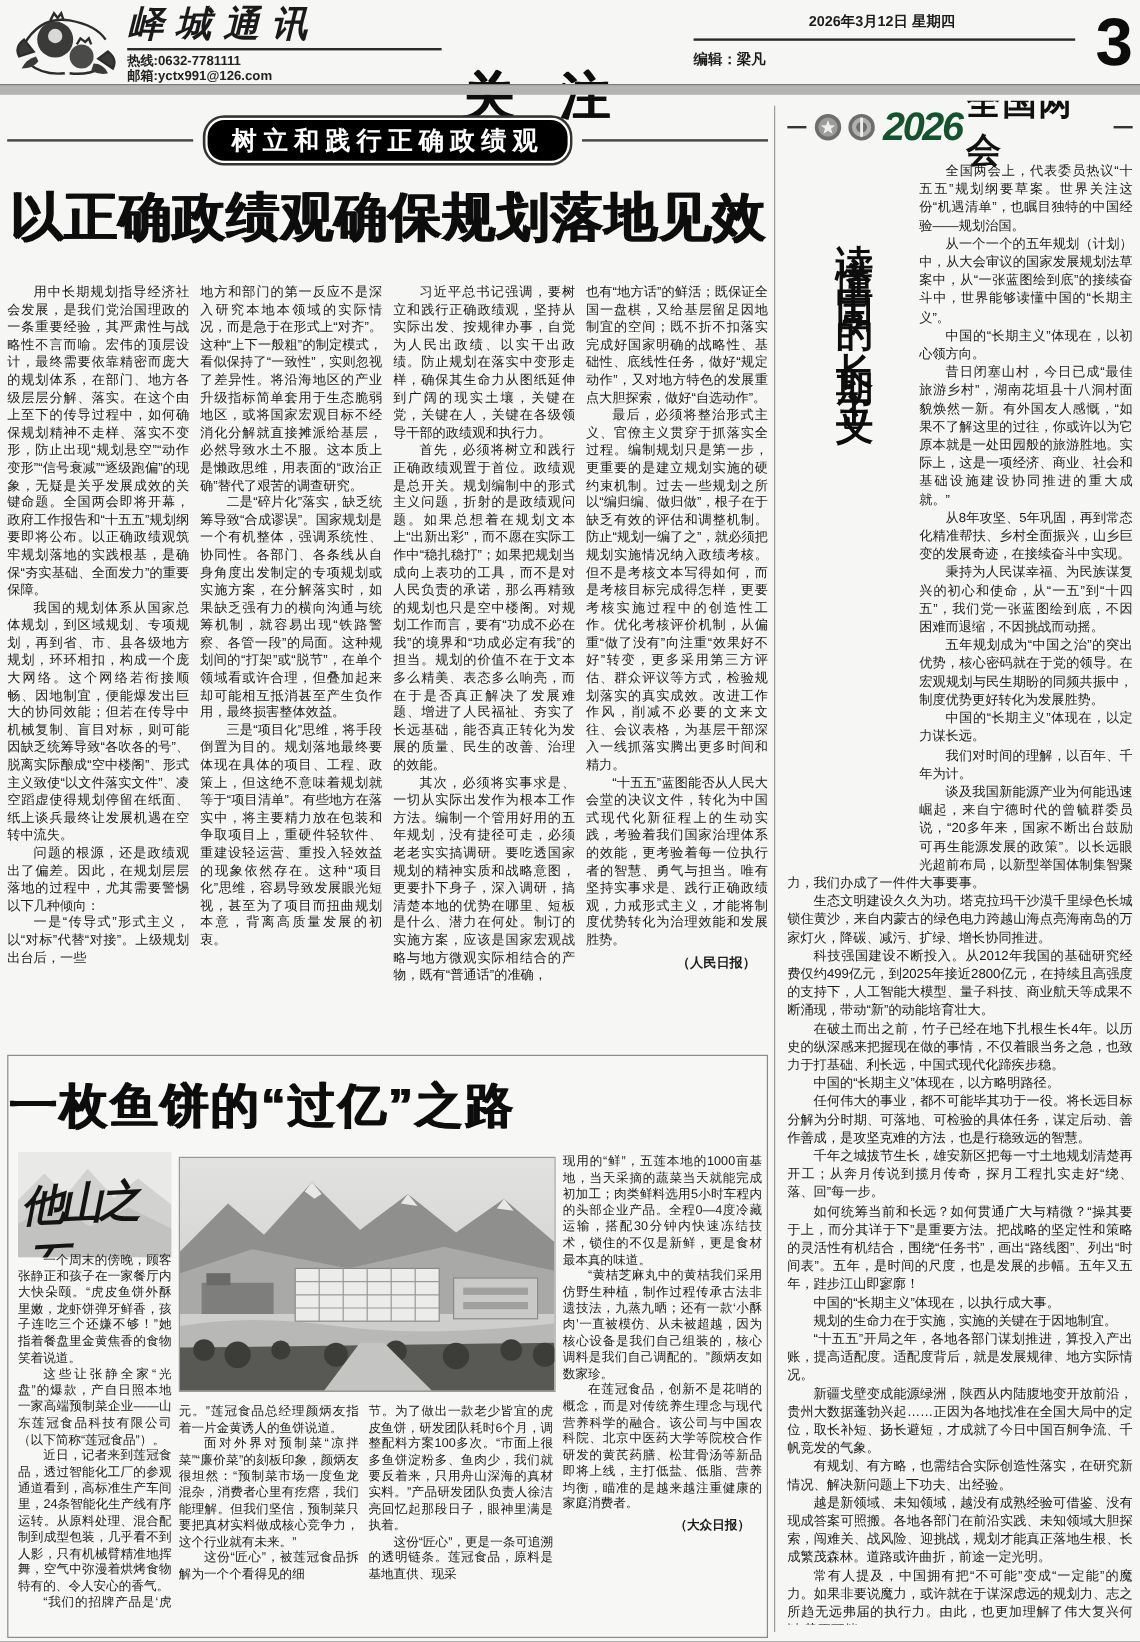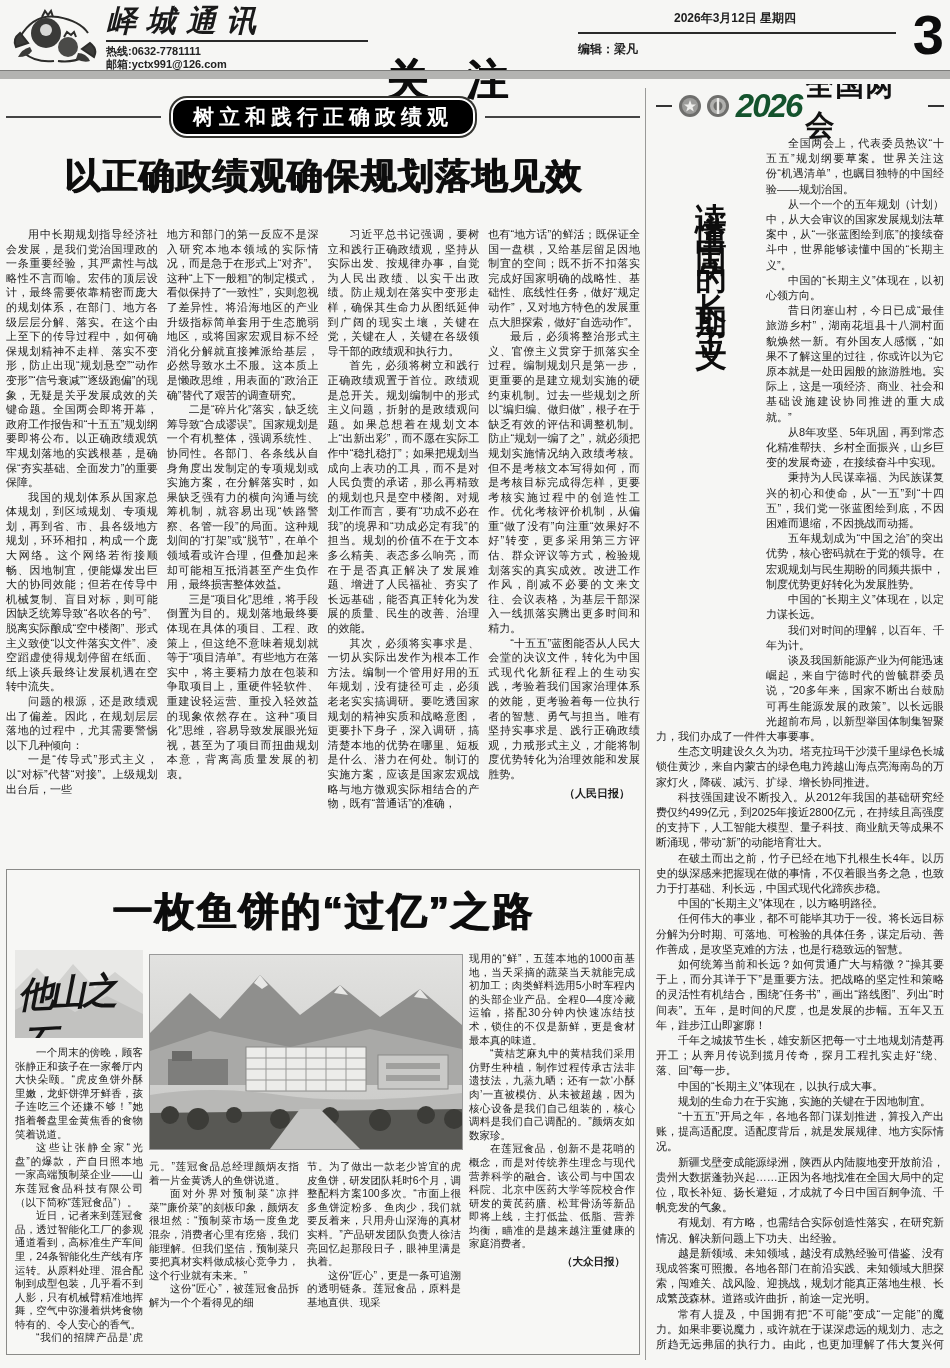--- a/index.html
+++ b/index.html
@@ -25,40 +25,40 @@
   #main-left{position:absolute;left:6px;top:84px;width:634px;}
   #vrule{position:absolute;left:645px;top:88px;width:1px;height:1272px;background:#9a9a98;}
   #right-col{position:absolute;left:656px;top:84px;width:288px;height:1278px;overflow:hidden;}
   
   #kicker-row{display:flex;align-items:center;margin-top:14px;height:38px;}
   #kicker-row .hline{flex:1;height:2px;background:#444;}
   #kicker-badge{margin:0 10px;background:#000000;color:#fff;border-radius:16px;
                 padding:5px 22px;font-size:21px;font-weight:900;letter-spacing:5px;
                 box-shadow:inset 0 0 0 2px #fff,0 0 0 2px #33332f;}
   
-  #main-headline{margin-top:16px;text-align:center;font-size:36px;font-weight:900;
+  #main-headline{margin-top:16px;text-align:center;font-size:44px;font-weight:900;
                  color:#0d0d0d;letter-spacing:1px;text-shadow:1.5px 0 #0d0d0d;}
   
   #main-cols{display:flex;gap:9px;margin-top:26px;height:626px;}
   .mcol{flex:1;overflow:hidden;font-size:11px;line-height:14.6px;}
   .mcol p,.fcol p,#rc-text p{margin:0;text-align:justify;text-indent:2em;}
   .mcol p.cont,.fcol p.cont{text-indent:0;}
   p.byline{text-align:right;text-indent:0 !important;padding-right:10px;font-weight:700;margin-top:4px !important;}
   
   #fish-box{position:relative;margin-top:16px;height:484px;border:1px solid #8a8a88;background:#f7f7f5;}
-  #fish-headline{margin-top:14px;text-align:center;font-size:40px;font-weight:900;color:#0d0d0d;
+  #fish-headline{margin-top:14px;font-size:40px;font-weight:900;color:#0d0d0d;
                  letter-spacing:2px;text-shadow:1.5px 0 #0d0d0d;}
   #fish-body{position:absolute;left:0;top:78px;width:100%;height:402px;}
   #calligraphy{position:absolute;left:8px;top:2px;width:128px;height:88px;background:#e9e9e7;overflow:hidden;}
   #calligraphy svg{position:absolute;left:0;top:0;}
   #calligraphy .ctext{position:absolute;left:4px;top:18px;width:124px;
       font-family:"DejaVu Serif",serif;font-style:italic;font-weight:900;font-size:36px;
       letter-spacing:-4px;color:#141414;transform:rotate(-3deg);}
   .fcol{position:absolute;overflow:hidden;font-size:10.5px;line-height:13.6px;}
-  #fish-col1{left:8px;top:98px;width:128px;height:296px;}
+  #fish-col1{left:8px;top:86px;width:128px;height:296px;}
   #fish-photo{position:absolute;left:142px;top:6px;width:312px;height:194px;border:1px solid #999;}
   #fish-col2{left:142px;top:212px;width:150px;height:184px;}
   #fish-col3{left:300px;top:212px;width:154px;height:184px;}
   #fish-col4{left:462px;top:4px;width:166px;height:392px;}
   
   #lh-banner{display:flex;align-items:center;height:44px;}
   #lh-banner .hline{width:16px;height:2px;background:#333;}
   #lh-banner .emblems{display:flex;gap:4px;margin:0 6px;}
   #lh-year{font-size:33px;font-weight:900;font-style:italic;color:#14532d;letter-spacing:-2px;margin-right:4px;}
   #lh-title{font-size:29px;font-weight:900;color:#111;letter-spacing:1px;margin-right:4px;}
@@ -256,22 +256,22 @@
         <p>秉持为人民谋幸福、为民族谋复兴的初心和使命，从“一五”到“十四五”，我们党一张蓝图绘到底，不因困难而退缩，不因挑战而动摇。</p>
         <p>五年规划成为“中国之治”的突出优势，核心密码就在于党的领导。在宏观规划与民生期盼的同频共振中，制度优势更好转化为发展胜势。</p>
         <p>中国的“长期主义”体现在，以定力谋长远。</p>
         <p>我们对时间的理解，以百年、千年为计。</p>
         <p>谈及我国新能源产业为何能迅速崛起，来自宁德时代的曾毓群委员说，“20多年来，国家不断出台鼓励可再生能源发展的政策”。以长远眼光超前布局，以新型举国体制集智聚力，我们办成了一件件大事要事。</p>
         <p>生态文明建设久久为功。塔克拉玛干沙漠千里绿色长城锁住黄沙，来自内蒙古的绿色电力跨越山海点亮海南岛的万家灯火，降碳、减污、扩绿、增长协同推进。</p>
         <p>科技强国建设不断投入。从2012年我国的基础研究经费仅约499亿元，到2025年接近2800亿元，在持续且高强度的支持下，人工智能大模型、量子科技、商业航天等成果不断涌现，带动“新”的动能培育壮大。</p>
         <p>在破土而出之前，竹子已经在地下扎根生长4年。以历史的纵深感来把握现在做的事情，不仅着眼当务之急，也致力于打基础、利长远，中国式现代化蹄疾步稳。</p>
         <p>中国的“长期主义”体现在，以方略明路径。</p>
         <p>任何伟大的事业，都不可能毕其功于一役。将长远目标分解为分时期、可落地、可检验的具体任务，谋定后动、善作善成，是攻坚克难的方法，也是行稳致远的智慧。</p>
+        <p>千年之城拔节生长，雄安新区把每一寸土地规划清楚再开工；从奔月传说到揽月传奇，探月工程扎实走好“绕、落、回”每一步。</p>
         <p>如何统筹当前和长远？如何贯通广大与精微？“操其要于上，而分其详于下”是重要方法。把战略的坚定性和策略的灵活性有机结合，围绕“任务书”，画出“路线图”、列出“时间表”。五年，是时间的尺度，也是发展的步幅。五年又五年，跬步江山即寥廓！</p>
-        <p>千年之城拔节生长，雄安新区把每一寸土地规划清楚再开工；从奔月传说到揽月传奇，探月工程扎实走好“绕、落、回”每一步。</p>
         <p>中国的“长期主义”体现在，以执行成大事。</p>
         <p>规划的生命力在于实施，实施的关键在于因地制宜。</p>
         <p>“十五五”开局之年，各地各部门谋划推进，算投入产出账，提高适配度。适配度背后，就是发展规律、地方实际情况。</p>
         <p>新疆戈壁变成能源绿洲，陕西从内陆腹地变开放前沿，贵州大数据蓬勃兴起……正因为各地找准在全国大局中的定位，取长补短、扬长避短，才成就了今日中国百舸争流、千帆竞发的气象。</p>
         <p>有规划、有方略，也需结合实际创造性落实，在研究新情况、解决新问题上下功夫、出经验。</p>
         <p>越是新领域、未知领域，越没有成熟经验可借鉴、没有现成答案可照搬。各地各部门在前沿实践、未知领域大胆探索，闯难关、战风险、迎挑战，规划才能真正落地生根、长成繁茂森林。道路或许曲折，前途一定光明。</p>
         <p>常有人提及，中国拥有把“不可能”变成“一定能”的魔力。如果非要说魔力，或许就在于谋深虑远的规划力、志之所趋无远弗届的执行力。由此，也更加理解了伟大复兴何以“势不可挡”。</p>
       </div>
   </div>
 

